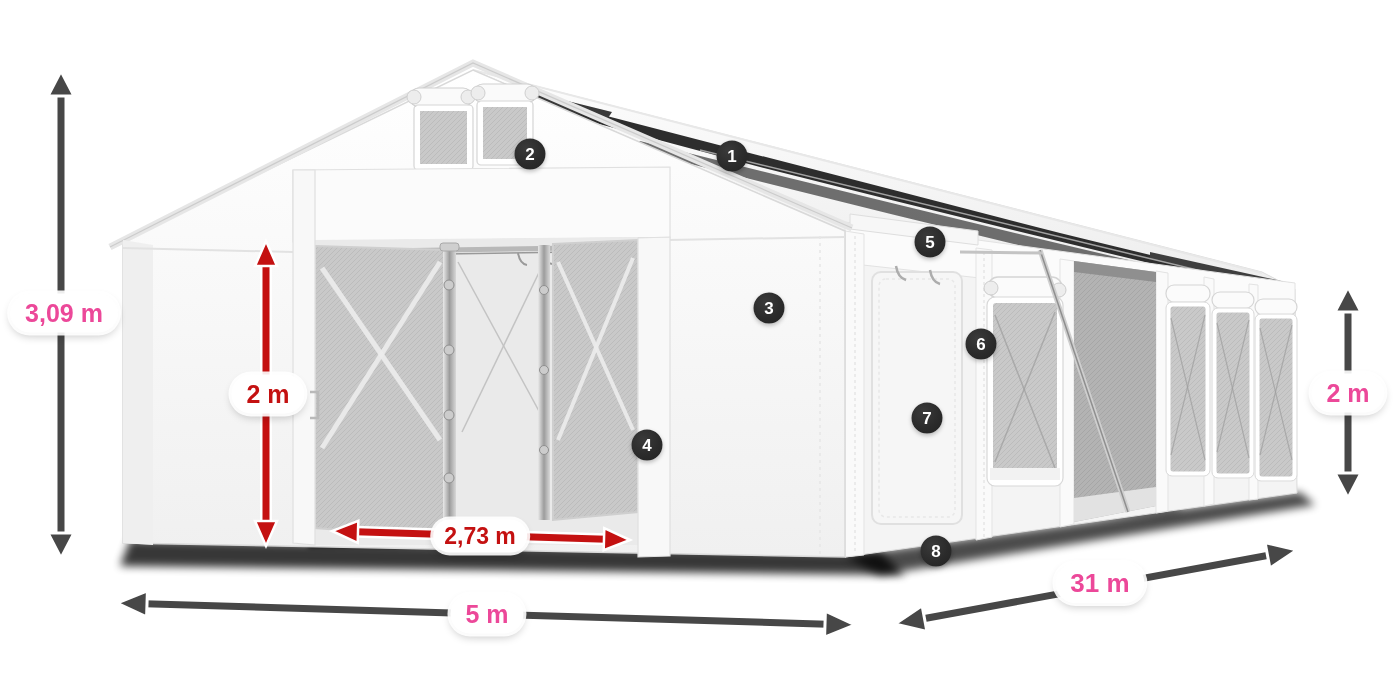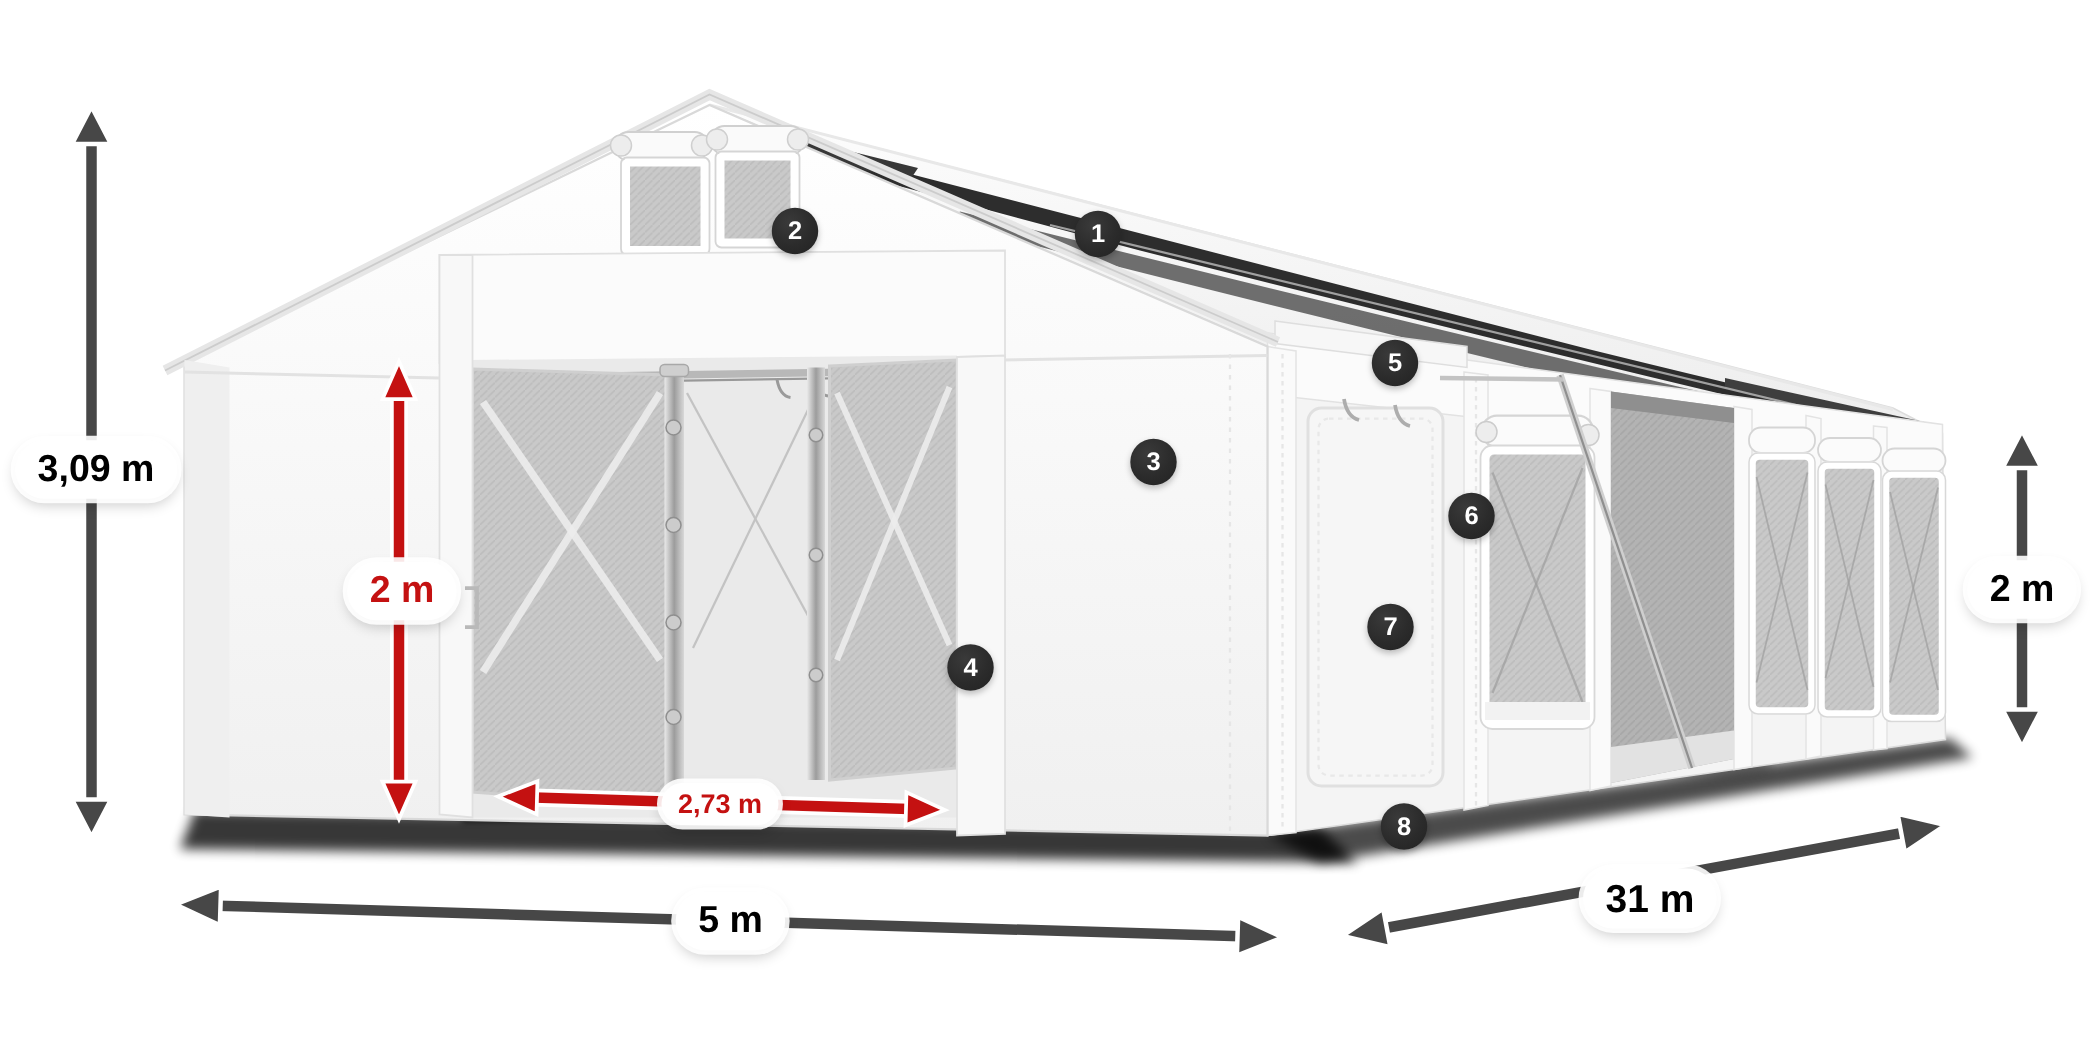--- a/index.html
+++ b/index.html
@@ -4,26 +4,26 @@
 <style>
   html,body{margin:0;padding:0;background:#ffffff;}
   #stage{
     position:relative;width:1400px;height:700px;background:#ffffff;overflow:hidden;
     font-family:"Liberation Sans",sans-serif;
   }
   #stage svg{position:absolute;left:0;top:0;}
   .dim-label{
     position:absolute;transform:translate(-50%,-50%);
     background:#ffffff;border-radius:24px;white-space:nowrap;
-    font-weight:bold;color:#000000;text-align:center;
+    font-weight:bold;color:#ec4899;text-align:center;
     box-shadow:0 0 0 3px rgba(255,255,255,.9),0 4px 9px rgba(0,0,0,.22);
     padding:7px 15px;font-size:25px;line-height:1;
   }
   .dim-label.red{color:#c41111;}
-  .dim-label.small{font-size:18px;padding:5px 11px;border-radius:18px;}
+  .dim-label.small{font-size:23px;padding:5px 11px;border-radius:18px;}
   .callout{
     position:absolute;width:31px;height:31px;border-radius:50%;
     background:radial-gradient(circle at 38% 32%, #3a3a3a 0%, #2b2b2b 55%, #222 100%);
     color:#fff;font-weight:bold;font-size:17px;line-height:31px;text-align:center;
     transform:translate(-50%,-50%);cursor:pointer;user-select:none;
     box-shadow:0 2px 4px rgba(0,0,0,.25);
   }
 </style>
 </head>
 <body>
@@ -248,21 +248,21 @@
         <line x1="356" y1="531.7" x2="606" y2="539.3" stroke="#ffffff" stroke-width="12"></line>
         <line x1="356" y1="531.7" x2="606" y2="539.3" stroke="#c41111" stroke-width="7"></line>
         <polygon points="332,531 357.7,542.8 358.3,520.8" fill="#c41111" stroke="#ffffff" stroke-width="2.5"></polygon>
         <polygon points="630,540 603.7,550.2 604.3,528.2" fill="#c41111" stroke="#ffffff" stroke-width="2.5"></polygon>
       </g>
     </g>
   </svg>
 
   <div class="dim-label" style="left:64px;top:313px;">3,09 m</div>
   <div class="dim-label" style="left:487px;top:614px;">5 m</div>
-  <div class="dim-label" style="left:1100px;top:599px;font-size:26px;">31 m</div>
+  <div class="dim-label" style="left:1100px;top:583px;font-size:26px;">31 m</div>
   <div class="dim-label" style="left:1348px;top:393px;">2 m</div>
   <div class="dim-label red" style="left:268px;top:394px;">2 m</div>
   <div class="dim-label red small" style="left:480px;top:536px;">2,73 m</div>
 
   <div class="callout" style="left:732px;top:156px;">1</div>
   <div class="callout" style="left:530px;top:154px;">2</div>
   <div class="callout" style="left:769px;top:308px;">3</div>
   <div class="callout" style="left:647px;top:445px;">4</div>
   <div class="callout" style="left:930px;top:242px;">5</div>
   <div class="callout" style="left:981px;top:344px;">6</div>

